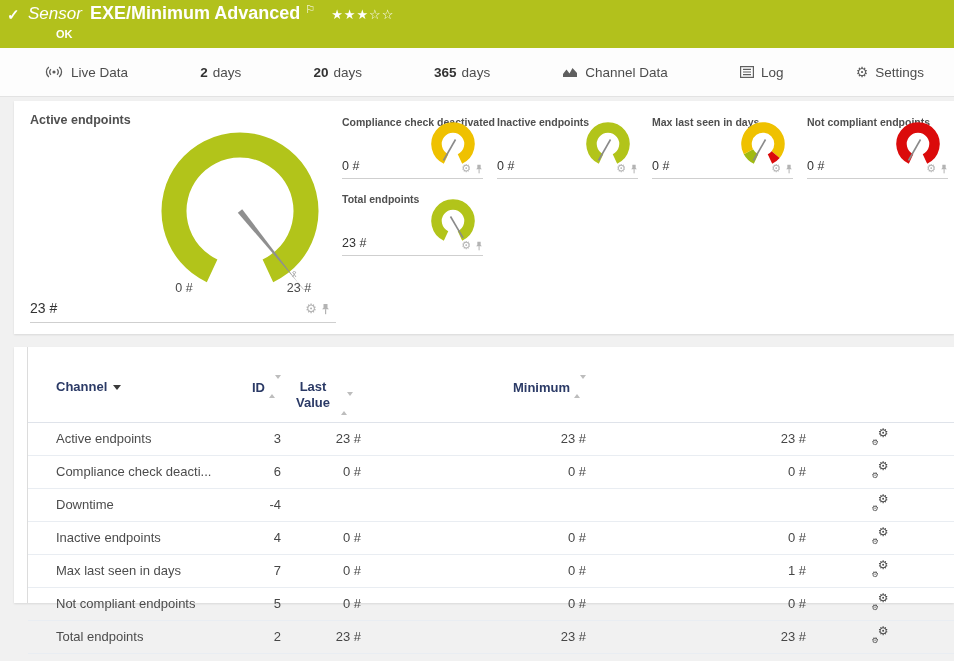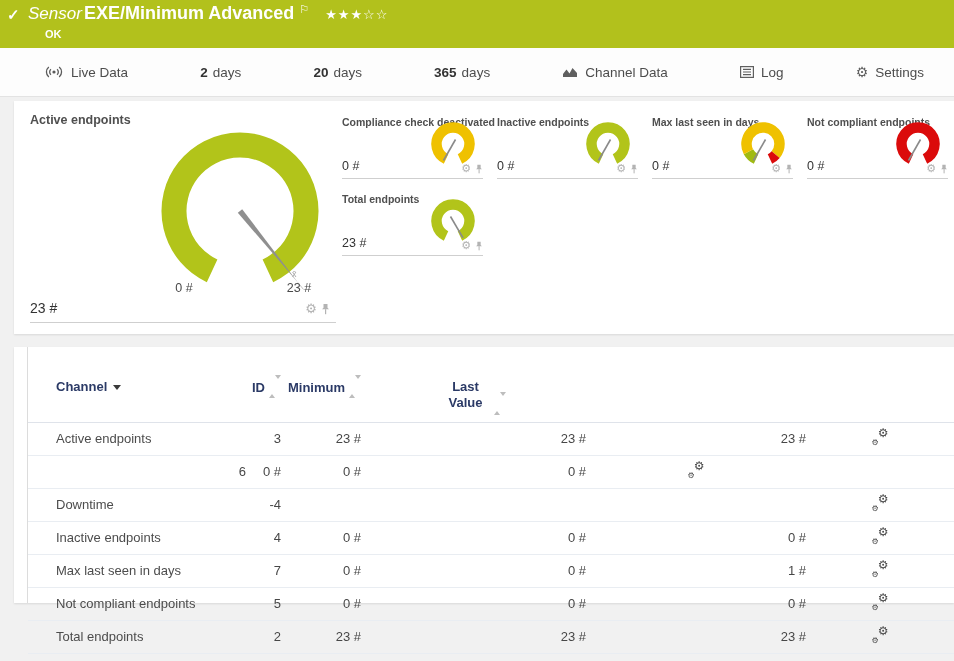--- a/index.html
+++ b/index.html
@@ -3,25 +3,25 @@
 <meta charset="utf-8">
 <style>
   * { box-sizing: border-box; margin: 0; padding: 0; }
   html,body { width:954px; height:661px; overflow:hidden; }
   body { font-family:"Liberation Sans", sans-serif; background:#f1f1f1; position:relative; }
 
   
   .topbar { height:48px; background:#b2c11c; color:#fff; position:relative; }
   .chk { position:absolute; left:7px; top:6px; font-size:15px; font-weight:bold; }
   .title-line { position:absolute; left:28px; top:3px; white-space:nowrap; }
-  .kind { font-style:italic; font-size:17px; font-weight:300; margin-right:2px; }
+  .kind { font-style:italic; font-size:17px; font-weight:300; margin-right:8px; }
   .sensor-name { font-weight:bold; font-size:18px; }
   .flag { font-size:11px; vertical-align:super; margin-left:5px; cursor:pointer; }
   .stars { font-size:13px; margin-left:16px; letter-spacing:1px; cursor:pointer; }
-  .status-ok { position:absolute; left:45px; top:28px; font-size:11px; font-weight:bold; }
+  .status-ok { position:absolute; left:56px; top:28px; font-size:11px; font-weight:bold; }
 
   
   .tabbar { height:49px; background:#fdfdfd; border-bottom:1px solid #e3e3e3;
             display:flex; justify-content:space-between; padding:0 26px 0 40px; }
   .tab { display:flex; align-items:center; gap:7px; font-size:13.5px; color:#4d4d4d;
          cursor:pointer; position:relative; padding:0 4px; }
   .tab .strong { font-weight:bold; color:#333; margin-right:-2px; }
   .tab.active { color:#1d9bd8; }
   .tab.active::after { content:""; position:absolute; left:-2px; right:-2px; bottom:0;
                        height:3px; background:#1d9bd8; }
@@ -256,39 +256,40 @@
   <section class="card table-card">
     <div class="table-wrap">
 
       <div class="thead">
         <div class="th">
           <span>Channel</span><span class="sort-desc"></span>
         </div>
         <div class="th num">
           <span>ID</span><span class="sort"><span class="s-up"></span><span class="s-down"></span></span>
         </div>
+        <div class="th th-center">
+          <span class="th-wrap-label">Last Value</span><span class="sort"><span class="s-up"></span><span class="s-down"></span></span>
+        </div>
         <div class="th num">
           <span>Minimum</span><span class="sort"><span class="s-up"></span><span class="s-down"></span></span>
         </div>
-        <div class="th th-center">
-          <span class="th-wrap-label">Last Value</span><span class="sort"><span class="s-up"></span><span class="s-down"></span></span>
-        </div>
         <div class="th"></div>
       </div>
 
       <div class="trow">
         <div>Active endpoints</div>
         <div class="num">3</div>
         <div class="num">23 #</div>
         <div class="num">23 #</div>
         <div class="num">23 #</div>
         <div class="cs-cell"><span class="cs-icon"><span class="cs-big gear-glyph">⚙</span><span class="cs-small gear-glyph">⚙</span></span></div>
       </div>
 
       <div class="trow">
+        <div>Compliance check deacti...</div>
         <div class="num">6</div>
         <div class="num">0 #</div>
         <div class="num">0 #</div>
         <div class="num">0 #</div>
         <div class="cs-cell"><span class="cs-icon"><span class="cs-big gear-glyph">⚙</span><span class="cs-small gear-glyph">⚙</span></span></div>
       </div>
 
       <div class="trow">
         <div>Downtime</div>
         <div class="num">-4</div>

